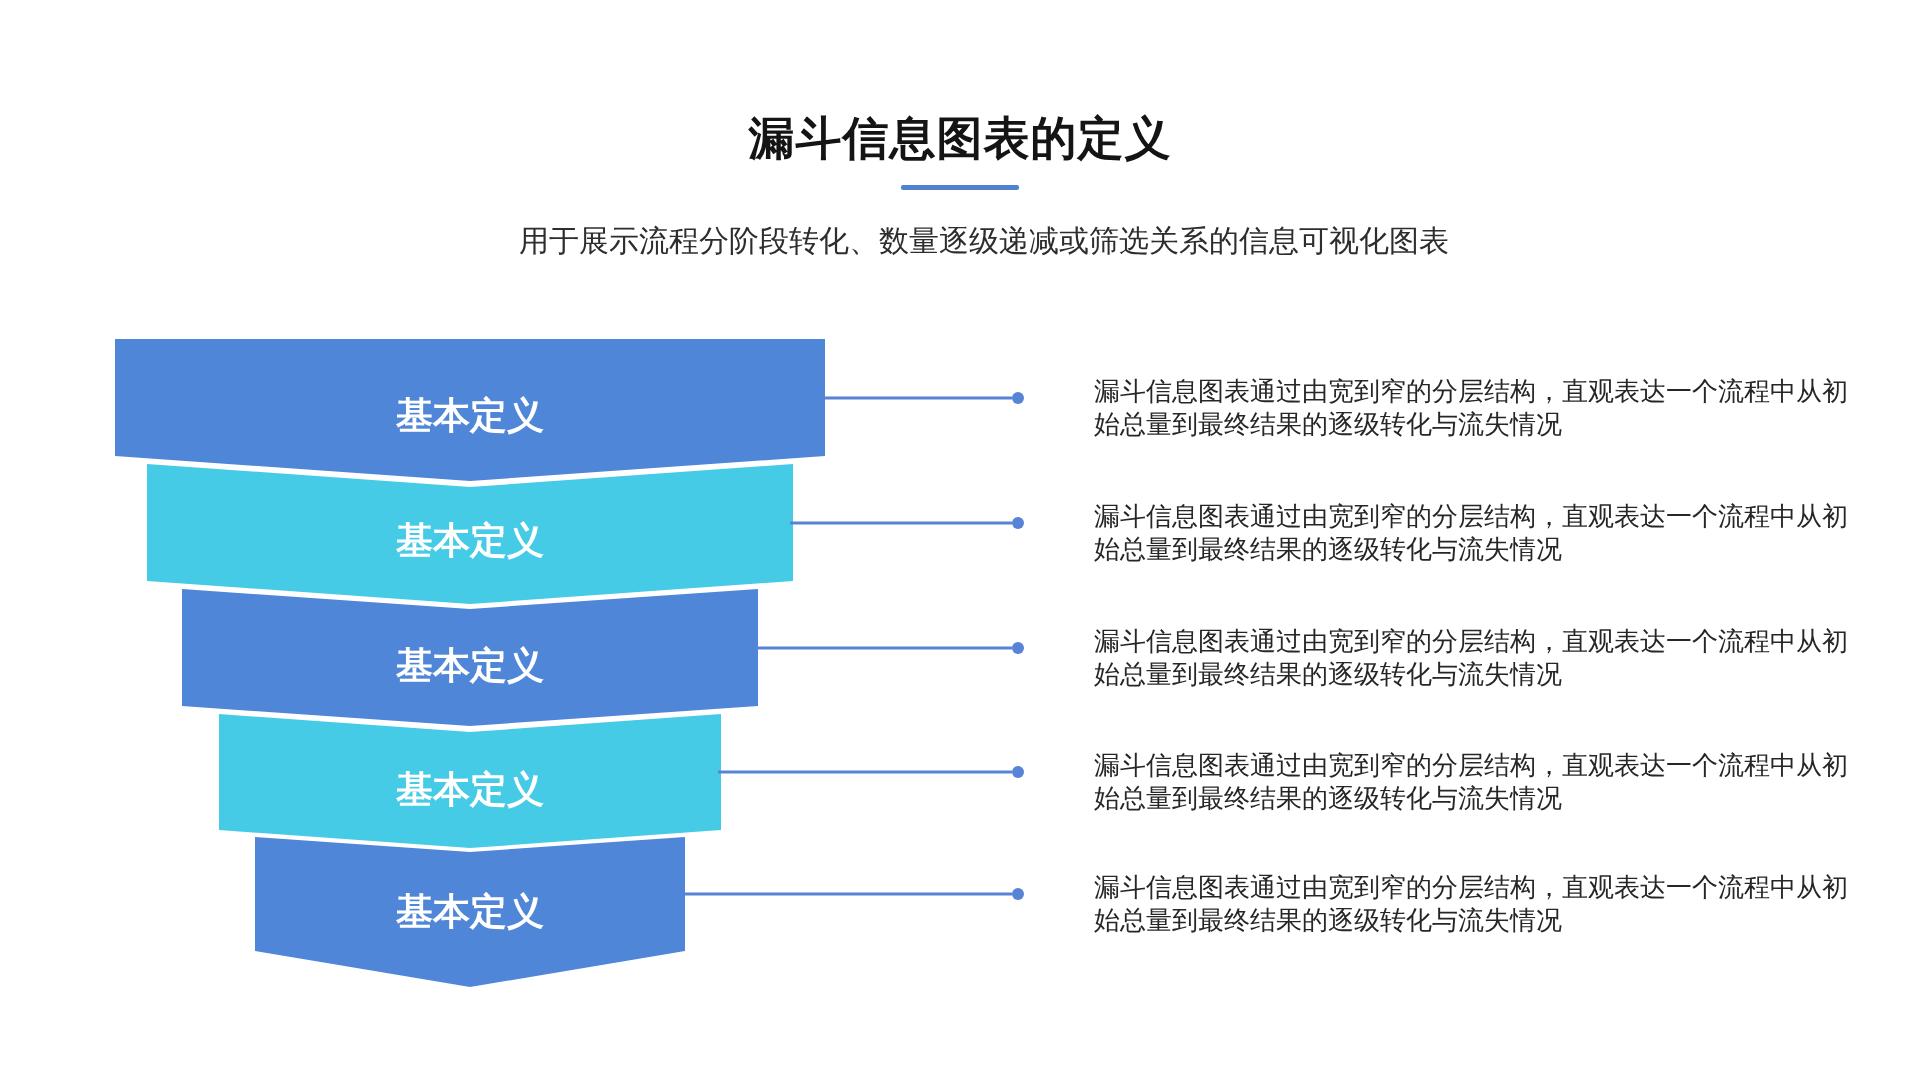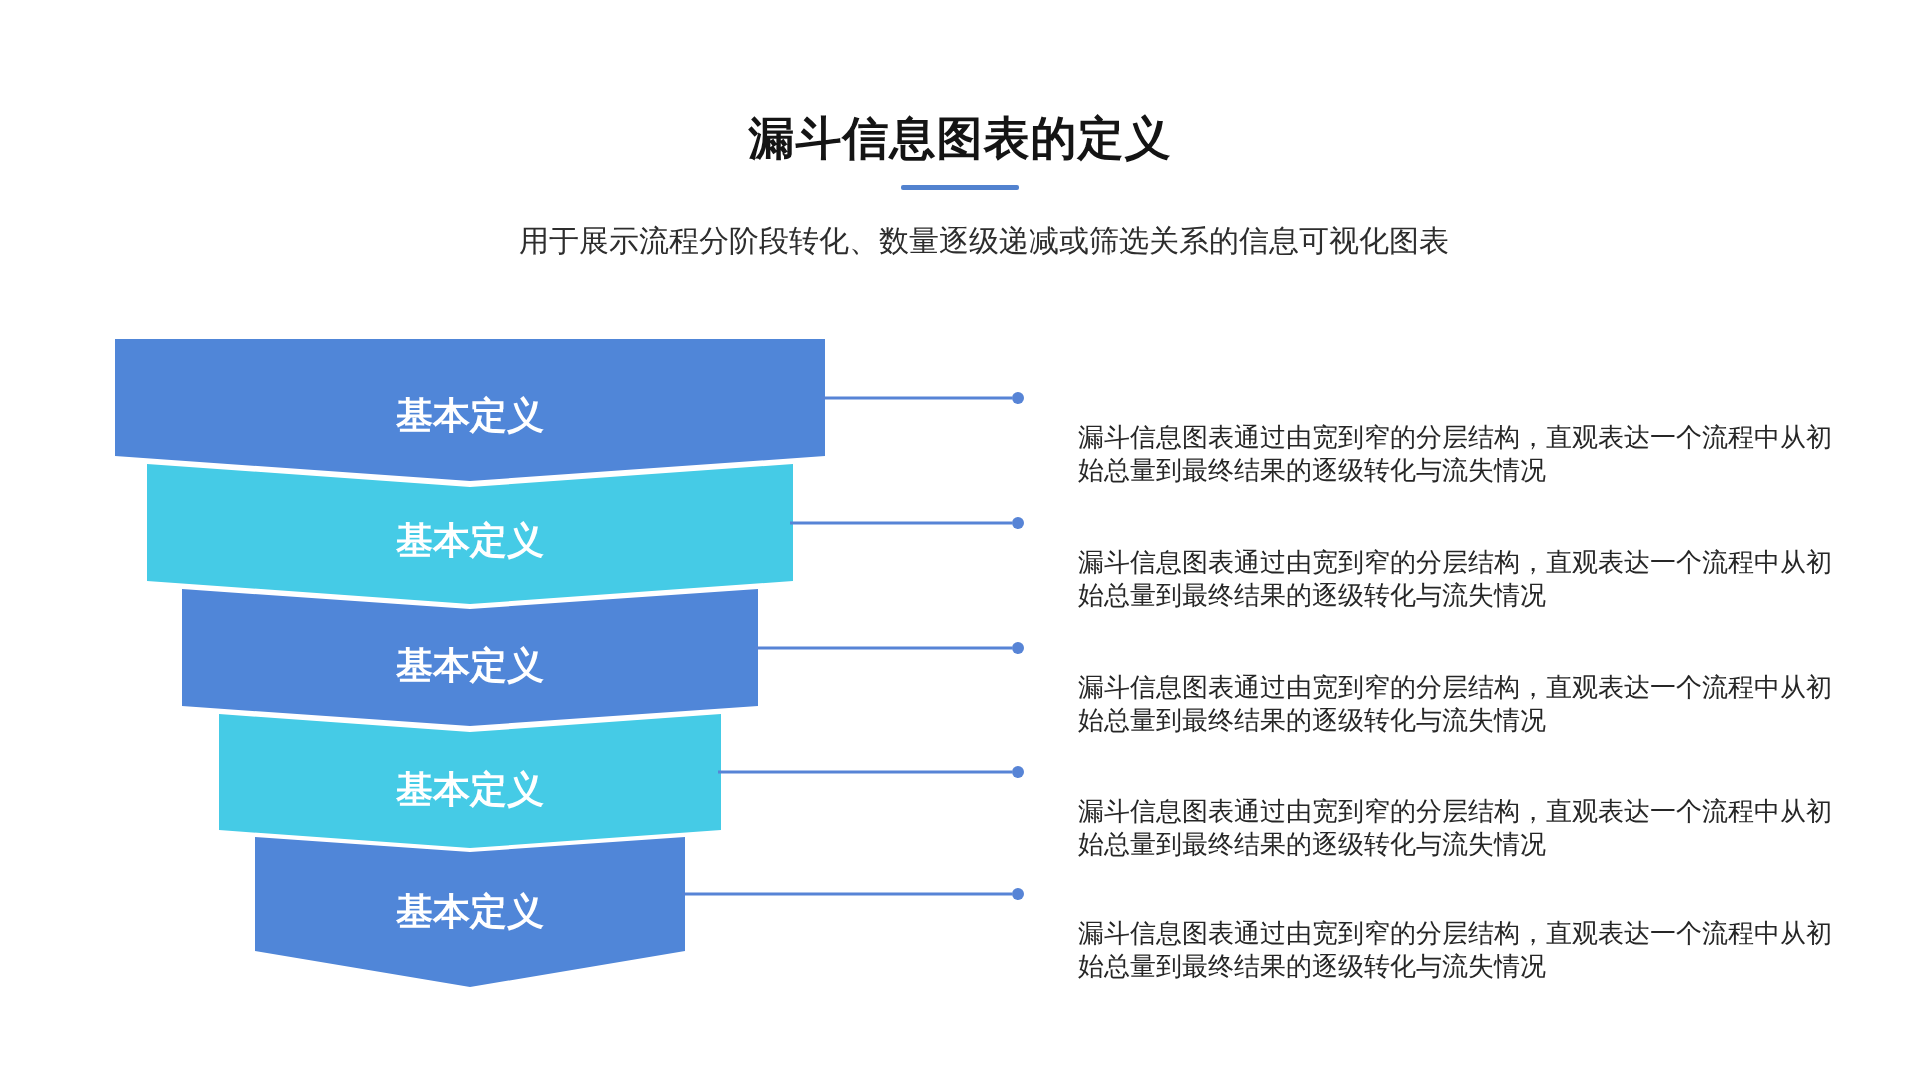--- a/index.html
+++ b/index.html
@@ -20,22 +20,22 @@
     text-align:center;font-size:30px;color:#2d2d2d;padding-left:24px;
   }
   #funnel{position:absolute;left:0;top:0;width:1920px;height:1080px;}
   .layer-label{
     fill:#ffffff;font-size:37px;font-weight:700;
     text-anchor:middle;dominant-baseline:central;
     font-family:"Liberation Sans","DejaVu Sans",sans-serif;
   }
   #rows{position:absolute;left:1078px;top:0;width:800px;height:1080px;}
   .desc{
-    position:absolute;left:0;width:800px;
-    font-size:26px;line-height:33px;color:#262626;white-space:nowrap;margin-top:46px;
+    position:absolute;left:16px;width:800px;
+    font-size:26px;line-height:33px;color:#262626;white-space:nowrap;
   }
 </style>
 </head>
 <body>
 
 <div class="stage">
   <h1 class="page-title">漏斗信息图表的定义</h1>
   <div class="title-underline"></div>
   <div class="page-subtitle">用于展示流程分阶段转化、数量逐级递减或筛选关系的信息可视化图表</div>
   <svg id="funnel" viewBox="0 0 1920 1080">

